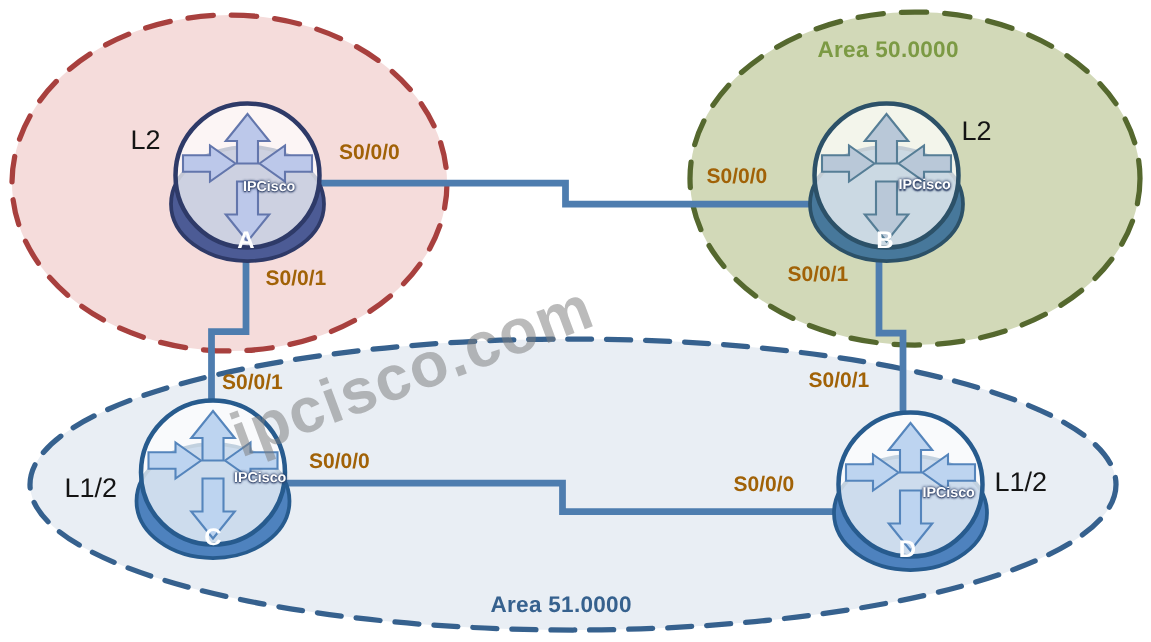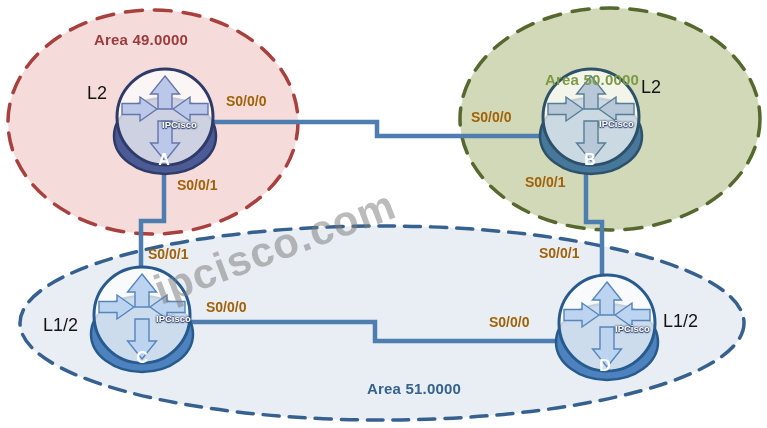--- a/index.html
+++ b/index.html
@@ -81,23 +81,22 @@
     </g>
 
     <g>
       <ellipse class="rband" cx="607" cy="342" rx="51" ry="38" stroke="#275b8e" fill="#4e82be"></ellipse>
       <circle class="rface" cx="607" cy="323" r="48" stroke="#275b8e"></circle>
       <use href="#router-arrows" x="607" y="323" class="arr-d"></use>
       <text class="rletter" x="605" y="371">D</text>
     </g>
   </svg>
 
-  <span class="lbl area-lbl area49-lbl" style="left:94px;top:32px;">Area 49.0000</span>
-  <span class="lbl area-lbl area50-lbl" style="left:545px;top:26px;margin-top:46px;">Area 50.0000</span>
-  <span class="lbl area-lbl area51-lbl" style="left:327px;top:381px;margin-left:40px;">Area 51.0000</span>
+  <span class="lbl area-lbl area50-lbl" style="left:545px;top:26px;">Area 50.0000</span>
+  <span class="lbl area-lbl area51-lbl" style="left:327px;top:396px;">Area 51.0000</span>
 
   <span class="lbl level" style="left:87px;top:84px;">L2</span>
   <span class="lbl level" style="left:641px;top:78px;">L2</span>
   <span class="lbl level" style="left:43px;top:316px;">L1/2</span>
   <span class="lbl level" style="left:663px;top:312px;">L1/2</span>
 
   <span class="lbl iface" style="left:226px;top:94px;">S0/0/0</span>
   <span class="lbl iface" style="left:177px;top:178px;">S0/0/1</span>
   <span class="lbl iface" style="left:471px;top:110px;">S0/0/0</span>
   <span class="lbl iface" style="left:525px;top:175px;">S0/0/1</span>

